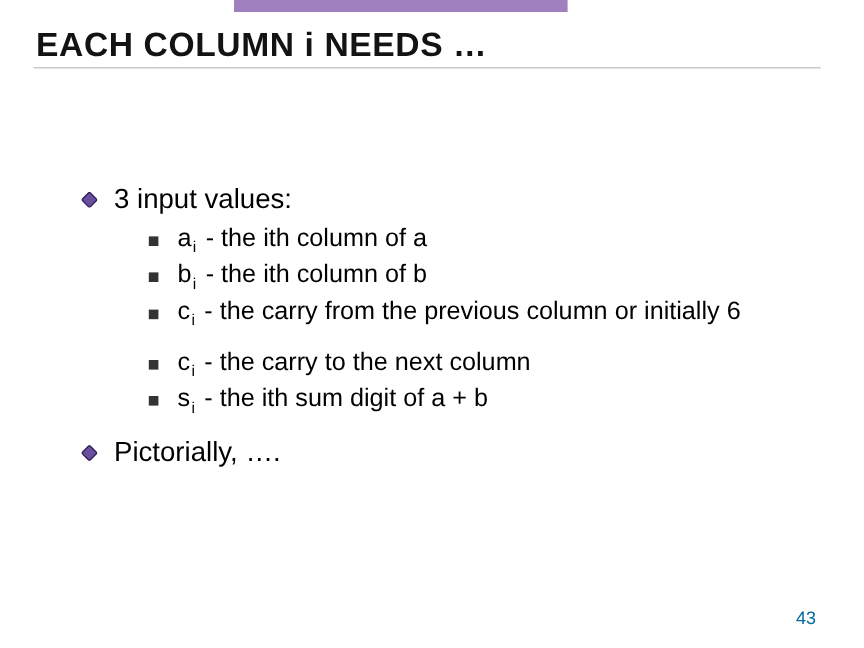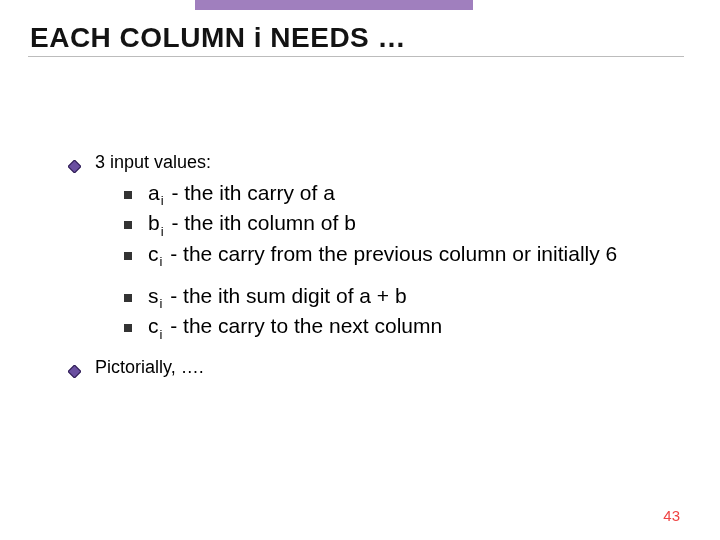--- a/index.html
+++ b/index.html
@@ -2,29 +2,29 @@
 <html><head>
 <meta charset="utf-8">
 <style>
   html,body{margin:0;padding:0;width:720px;height:540px;background:#fff;font-family:Verdana,Geneva,sans-serif;color:#000;overflow:hidden}
   .slide{position:relative;width:720px;height:540px}
   .hdr-region{position:absolute;top:0;left:0;right:16px;height:52px}
   .violet-block{position:absolute;top:0;left:195px;width:278px;height:10px;background:#a07fbe}
   .title{position:absolute;top:22px;left:30px;font-family:"Trebuchet MS","Lucida Grande",sans-serif;font-weight:700;font-size:28px;letter-spacing:.5px;color:#131313}
   .rule{position:absolute;top:56px;left:28px;right:36px;height:0;border-top:1px solid #bcbcbc}
   .body{position:absolute;top:150px;left:68px;right:40px}
-  .lvl1{display:flex;align-items:flex-end;margin:0 0 6px 0;font-size:18px}
+  .lvl1{display:flex;align-items:flex-start;margin:0 0 6px 0;font-size:23px}
   .lvl1 .txt{padding-top:2px}
   .lvl2-wrap{margin:6px 0 14px 56px}
   .lvl2{display:flex;align-items:flex-start;font-size:21px;margin:2px 0;line-height:1.35}
   .diamond{width:13px;height:13px;flex:0 0 13px;margin:10px 14px 0 0;position:relative}
   .diamond svg{display:block}
   .square{width:8px;height:8px;flex:0 0 8px;background:#333;margin:12px 16px 0 0}
   .sub{font-size:.62em;vertical-align:sub;line-height:0;padding:0 2px 0 1px}
-  .pagenum{position:absolute;bottom:16px;right:40px;font-size:15px;color:#ef4444}
+  .pagenum{position:absolute;bottom:16px;right:40px;font-size:15px;color:#0369a1}
 </style>
 </head>
 <body>
 
 <div class="slide">
 
   <div class="hdr-region">
     <div class="violet-block"></div>
     <div class="title">EACH COLUMN i NEEDS …</div>
   </div>
@@ -36,40 +36,40 @@
       <span class="diamond">
         <svg viewBox="0 0 12 12" width="13" height="13">
             <polygon points="6,0 12,6 6,12 0,6" fill="#6a4fa0" stroke="#2d1b55" stroke-width="1"></polygon>
           </svg>
       </span>
       <span class="txt">3 input values:</span>
     </div>
     <div class="lvl2-wrap">
       <div class="lvl2">
         <span class="square"></span>
-        <span><span>a</span><span class="sub">i</span><span> - the ith carry of a</span></span>
+        <span><span>a</span><span class="sub">i</span><span> - the ith column of a</span></span>
       </div>
       <div class="lvl2">
         <span class="square"></span>
         <span><span>b</span><span class="sub">i</span><span> - the ith column of b</span></span>
       </div>
       <div class="lvl2">
         <span class="square"></span>
         <span><span>c</span><span class="sub">i</span><span> - the carry from the previous column or initially 6</span></span>
       </div>
     </div>
 
     <div class="lvl2-wrap">
       <div class="lvl2">
         <span class="square"></span>
-        <span><span>s</span><span class="sub">i</span><span> - the ith sum digit of a + b</span></span>
+        <span><span>c</span><span class="sub">i</span><span> - the carry to the next column</span></span>
       </div>
       <div class="lvl2">
         <span class="square"></span>
-        <span><span>c</span><span class="sub">i</span><span> - the carry to the next column</span></span>
+        <span><span>s</span><span class="sub">i</span><span> - the ith sum digit of a + b</span></span>
       </div>
     </div>
 
     <div class="lvl1">
       <span class="diamond">
         <svg viewBox="0 0 12 12" width="13" height="13">
             <polygon points="6,0 12,6 6,12 0,6" fill="#6a4fa0" stroke="#2d1b55" stroke-width="1"></polygon>
           </svg>
       </span>
       <span class="txt">Pictorially, ….</span>

